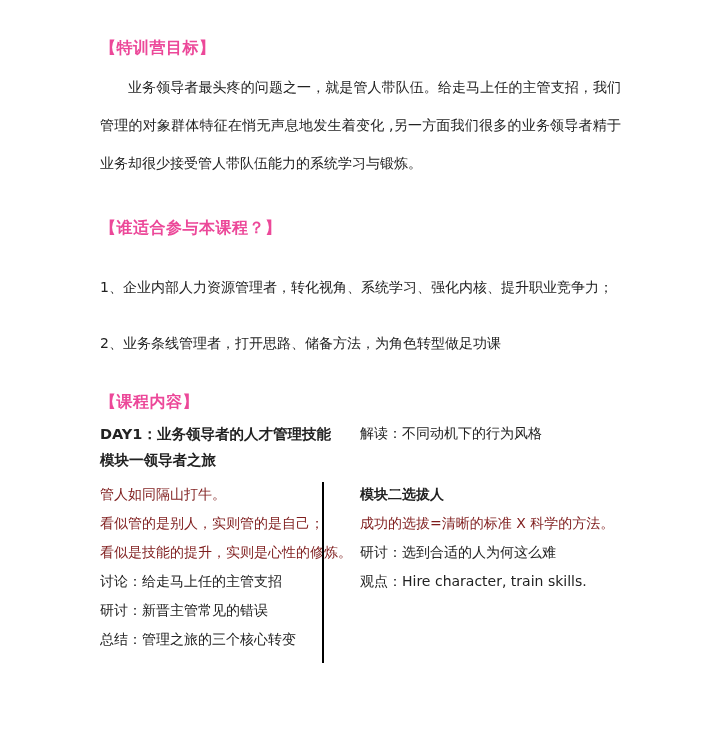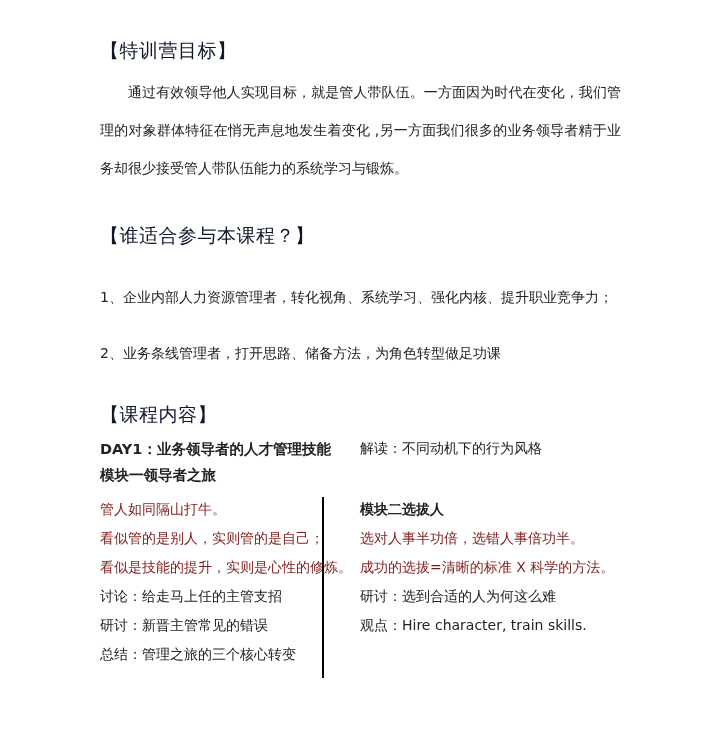--- a/index.html
+++ b/index.html
@@ -14,23 +14,23 @@
     font-family: "DejaVu Sans", "Liberation Sans", sans-serif;
     color: #222222;
   }
   .page {
     box-sizing: border-box;
     width: 705px;
     height: 750px;
     padding: 38px 84px 0 100px;
   }
   .section-title {
-    font-size: 19px;
-    font-weight: normal;
-    color: #0f172a;
+    font-size: 16px;
+    font-weight: bold;
+    color: #ec4899;
     margin: 0;
     letter-spacing: 0.5px;
   }
   .para {
     font-size: 14px;
     line-height: 38px;
     text-align: justify;
     text-indent: 2em;
     margin: 0;
   }
@@ -78,21 +78,21 @@
   }
   .quote { color: #7f1d1d; }
   .mod2-head { font-weight: bold; }
 </style>
 </head>
 <body>
 
 <div class="page">
 
   <h2 class="section-title">【特训营目标】</h2>
-  <p class="para first">通过有效领导他人实现目标，就是管人带队伍。一方面因为时代在变化，我们管理的对象群体特征在悄无声息地发生着变化 ,另一方面我们很多的业务领导者精于业务却很少接受管人带队伍能力的系统学习与锻炼。</p>
+  <p class="para first">业务领导者最头疼的问题之一，就是管人带队伍。给走马上任的主管支招，我们管理的对象群体特征在悄无声息地发生着变化 ,另一方面我们很多的业务领导者精于业务却很少接受管人带队伍能力的系统学习与锻炼。</p>
 
   <h2 class="section-title title-audience">【谁适合参与本课程？】</h2>
   <div class="aud-item">1、企业内部人力资源管理者，转化视角、系统学习、强化内核、提升职业竞争力；</div>
   <div class="aud-item">2、业务条线管理者，打开思路、储备方法，为角色转型做足功课</div>
 
   <h2 class="section-title title-content">【课程内容】</h2>
 
   <div class="day-row">
     <div class="day-title">DAY1：业务领导者的人才管理技能</div>
     <div class="day-note">解读：不同动机下的行为风格</div>
@@ -108,21 +108,20 @@
       <div class="row">讨论：给走马上任的主管支招</div>
       <div class="row">研讨：新晋主管常见的错误</div>
       <div class="row">总结：管理之旅的三个核心转变</div>
 
     </div>
 
     <div class="v-divider"></div>
 
     <div class="col-right">
       <div class="row mod2-head">模块二选拔人</div>
-      <div class="row quote">选对人事半功倍，选错人事倍功半。</div>
       <div class="row quote">成功的选拔=清晰的标准 X 科学的方法。</div>
       <div class="row">研讨：选到合适的人为何这么难</div>
       <div class="row">观点：Hire character, train skills.</div>
 
     </div>
   </div>
 
 </div>
 
 </body></html>

